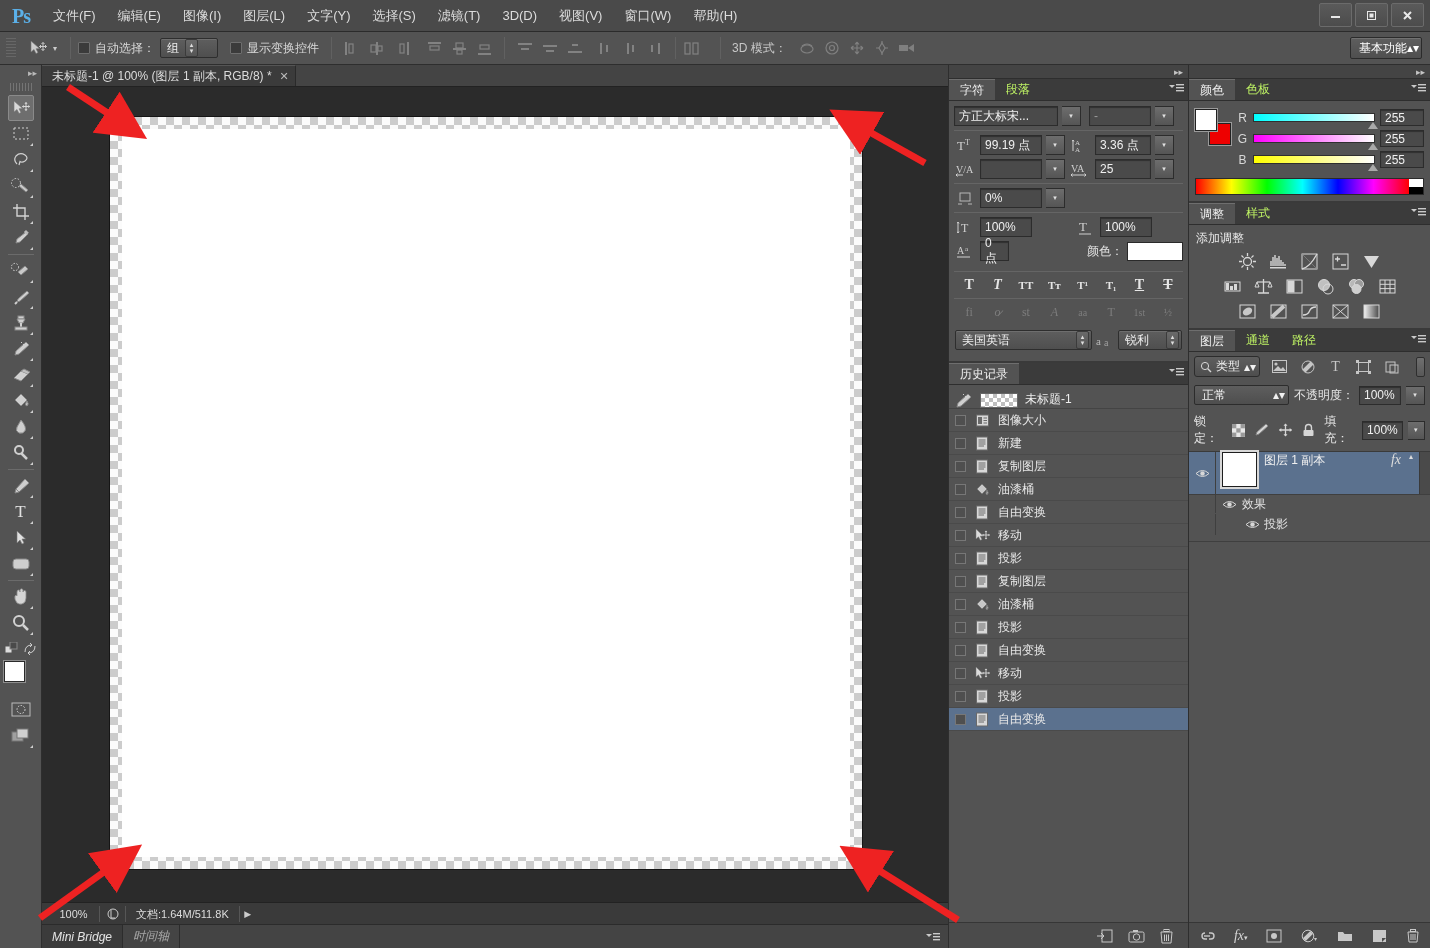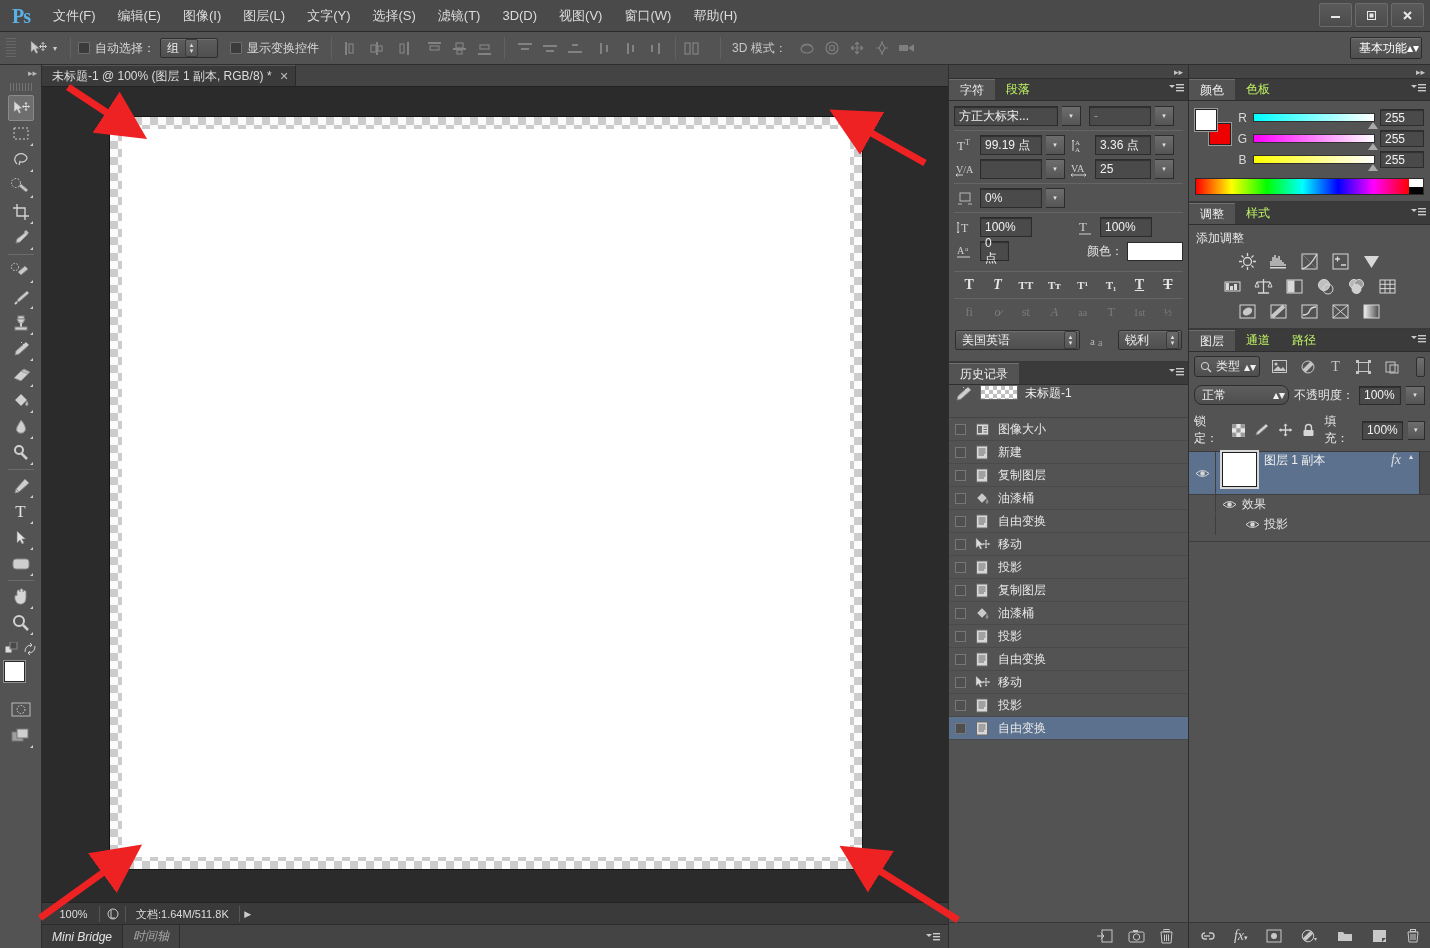--- a/index.html
+++ b/index.html
@@ -216,21 +216,21 @@
   .ic { width: 22px; height: 20px; display: flex; align-items: center; justify-content: center;
     color: #d0d0d0; font-size: 12px; }
   .cp-sep { height: 1px; background: #3e3e3e; border-bottom: 1px solid #656565; margin: 4px 0; }
   .style-row { display: flex; align-items: center; justify-content: space-around; padding: 3px 6px; }
   .style-btn { width: 22px; height: 20px; display: flex; align-items: center; justify-content: center;
     font-family: "Liberation Serif", serif; font-size: 14px; color: #e6e6e6; font-weight: bold; }
   .style-btn.dim { color: #7d7d7d; font-weight: normal; }
   .colorbox { width: 56px; height: 19px; background: #fff; border: 1px solid #2a2a2a; }
 
   
-  .hist-src { display: flex; align-items: flex-start; gap: 7px; height: 33px;
+  .hist-src { display: flex; align-items: flex-end; gap: 7px; height: 24px;
     padding: 0 6px; border-bottom: 1px solid #444; background: #535353; }
   .hist-thumb { width: 38px; height: 15px;
     background-image:
       linear-gradient(45deg, #bfbfbf 25%, transparent 25%, transparent 75%, #bfbfbf 75%),
       linear-gradient(45deg, #bfbfbf 25%, transparent 25%, transparent 75%, #bfbfbf 75%);
     background-size: 8px 8px; background-position: 0 0, 4px 4px; background-color: #fff;
     border: 1px solid #666; }
   .hist-row { display: flex; align-items: center; gap: 8px; height: 23px;
     padding: 0 6px; border-bottom: 1px solid #4a4a4a; font-size: 12px; color: #e7e7e7; }
   .hist-row.sel { background: #5b718e; }
@@ -273,21 +273,21 @@
   
   .lp-row { display: flex; align-items: center; gap: 5px; padding: 4px 5px; }
   .lp-filter { display: flex; align-items: center; background: linear-gradient(#5e5e5e,#4e4e4e);
     border: 1px solid #2c2c2c; border-radius: 3px; height: 21px; padding: 0 3px 0 5px; gap: 4px;
     font-size: 12px; color: #f0f0f0; }
   .lp-ficons { display: flex; align-items: center; gap: 11px; margin-left: 6px; }
   .lp-ficon { width: 17px; height: 18px; display: flex; align-items: center; justify-content: center; }
   .lp-toggle { width: 9px; height: 20px; background: linear-gradient(#707070,#585858);
     border: 1px solid #2e2e2e; border-radius: 2px; margin-left: auto; }
   .blend-sel { flex: 1; background: linear-gradient(#5e5e5e,#4e4e4e); border: 1px solid #2c2c2c;
-    border-radius: 8px; height: 20px; display: flex; align-items: center; padding: 0 3px 0 7px;
+    border-radius: 2px; height: 20px; display: flex; align-items: center; padding: 0 3px 0 7px;
     font-size: 12px; color: #f0f0f0; }
   .lock-icons { display: flex; align-items: center; gap: 9px; }
   .layer-row { display: flex; align-items: flex-start; height: 43px; border-bottom: 1px solid #3f3f3f;
     position: relative; }
   .layer-row.sel { background: #5b718e; }
   .eye-cell { width: 27px; display: flex; align-items: center; justify-content: center;
     border-right: 1px solid #3f3f3f; height: 100%; }
   .lthumb { width: 35px; height: 35px; border: 1px solid #1f1f1f; margin: 0 7px 0 4px; background: #fff; }
   .lthumb.sel-border { box-shadow: 0 0 0 2px #d8d8d8; margin-left: 6px; }
   .lthumb.trans {
@@ -829,21 +829,21 @@
       <div class="style-row">
         <span class="style-btn dim" style="font-size:12px">fi</span>
         <span class="style-btn dim" style="font-size:12px;font-style:italic">o̷</span>
         <span class="style-btn dim" style="font-size:12px">st</span>
         <span class="style-btn dim" style="font-size:12px;font-style:italic">A</span>
         <span class="style-btn dim" style="font-size:10px">aa</span>
         <span class="style-btn dim" style="font-size:12px">T</span>
         <span class="style-btn dim" style="font-size:10px">1st</span>
         <span class="style-btn dim" style="font-size:11px">½</span>
       </div>
-      <div class="cp-row" style="padding:5px 6px 7px 6px;gap:8px">
+      <div class="cp-row" style="padding:5px 6px 7px 6px;gap:2px">
         <span class="combo" style="flex:1;height:20px;justify-content:space-between">
           <span>美国英语</span>
           <span class="spin">
               <span>▴</span>
               <span>▾</span>
             </span>
         </span>
         <span class="ic">
           <svg width="18" height="15">
               <text x="0" y="12" font-size="11" font-family="Liberation Serif,serif" fill="#b8b8b8">a</text>

